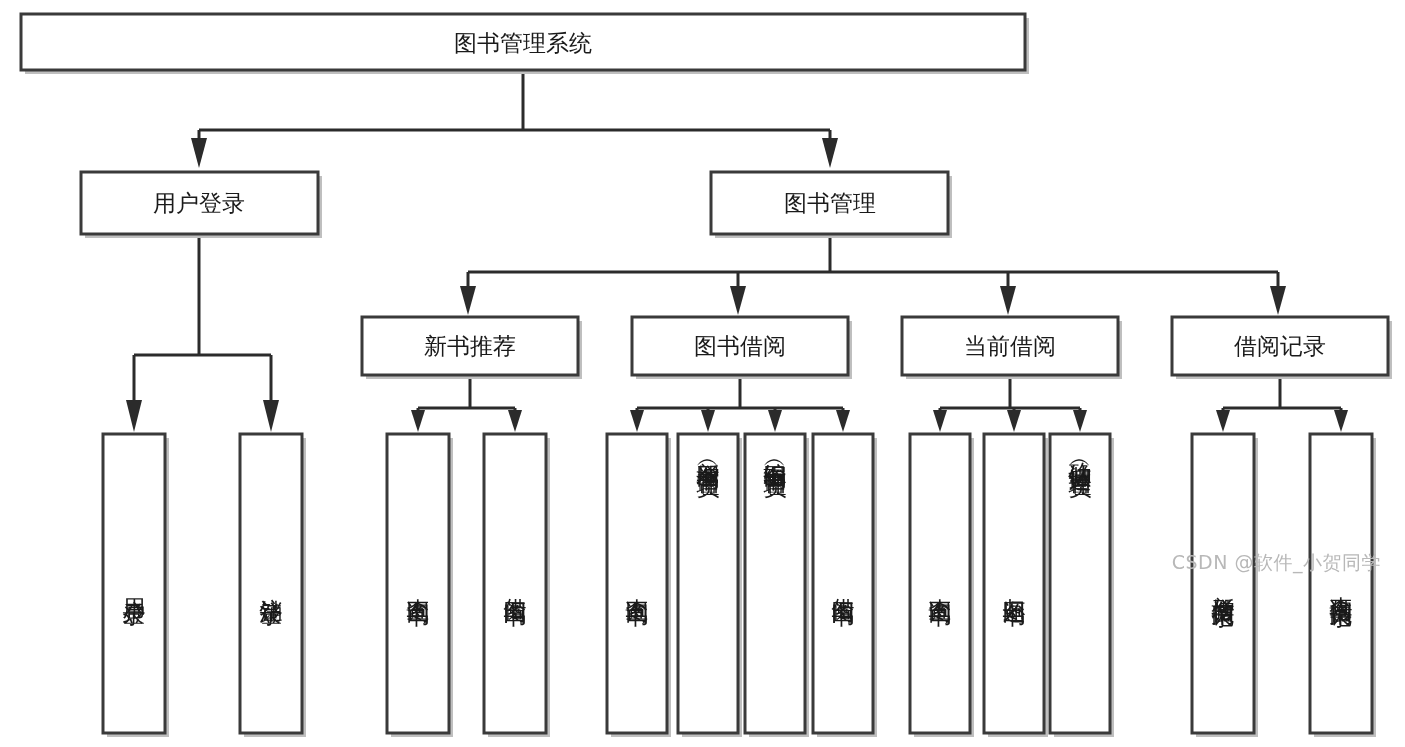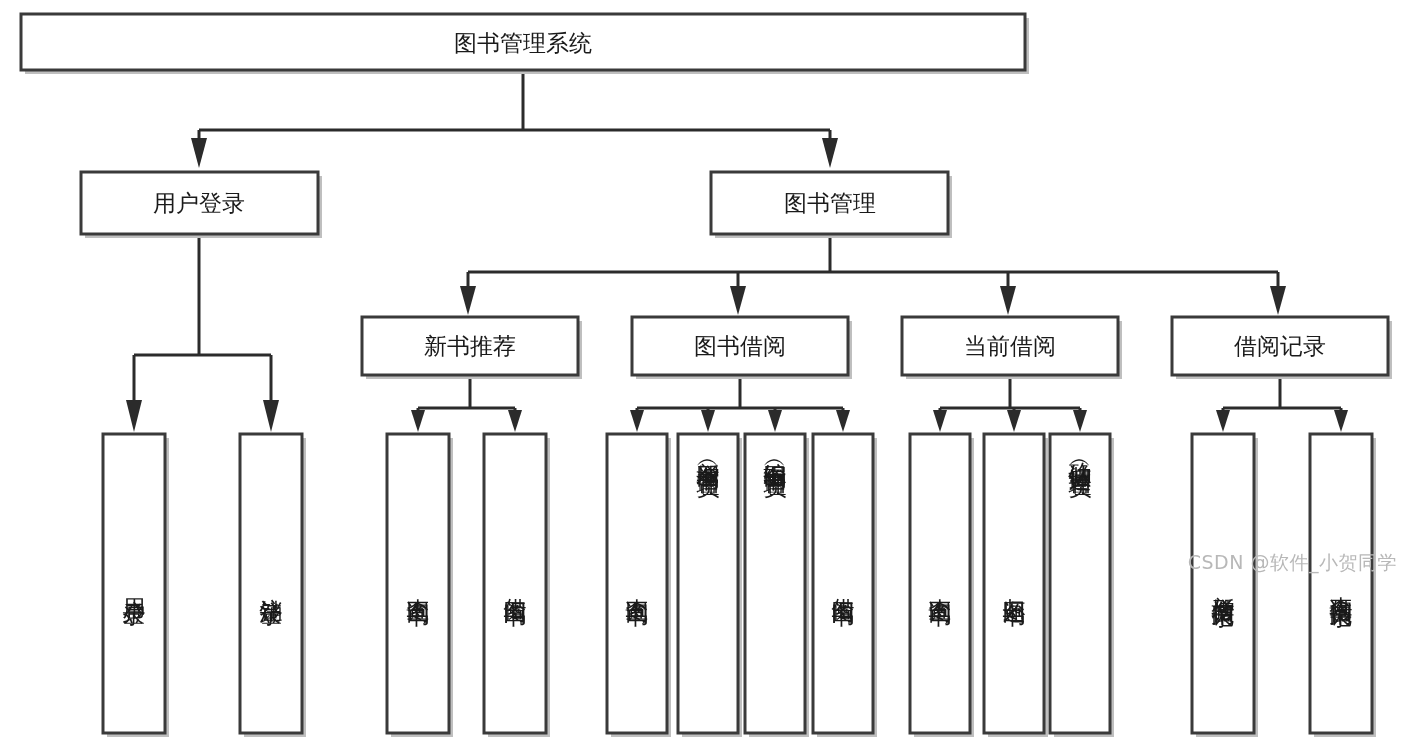--- a/index.html
+++ b/index.html
@@ -66,21 +66,21 @@
     font-family: "DejaVu Sans", "Liberation Sans", sans-serif;
     font-size: 23px;
     line-height: 1.18;
     letter-spacing: 2px;
     color: #1a1a1a;
     white-space: nowrap;
     text-align: center;
   }
   .watermark {
     position: absolute;
-    right: 8px;
+    right: 24px;
     bottom: 6px;
     font-family: "DejaVu Sans", "Liberation Sans", sans-serif;
     font-size: 19px;
     color: #b8b8b8;
     letter-spacing: 0.5px;
     white-space: nowrap;
   }
 </style>
 </head>
 <body>

